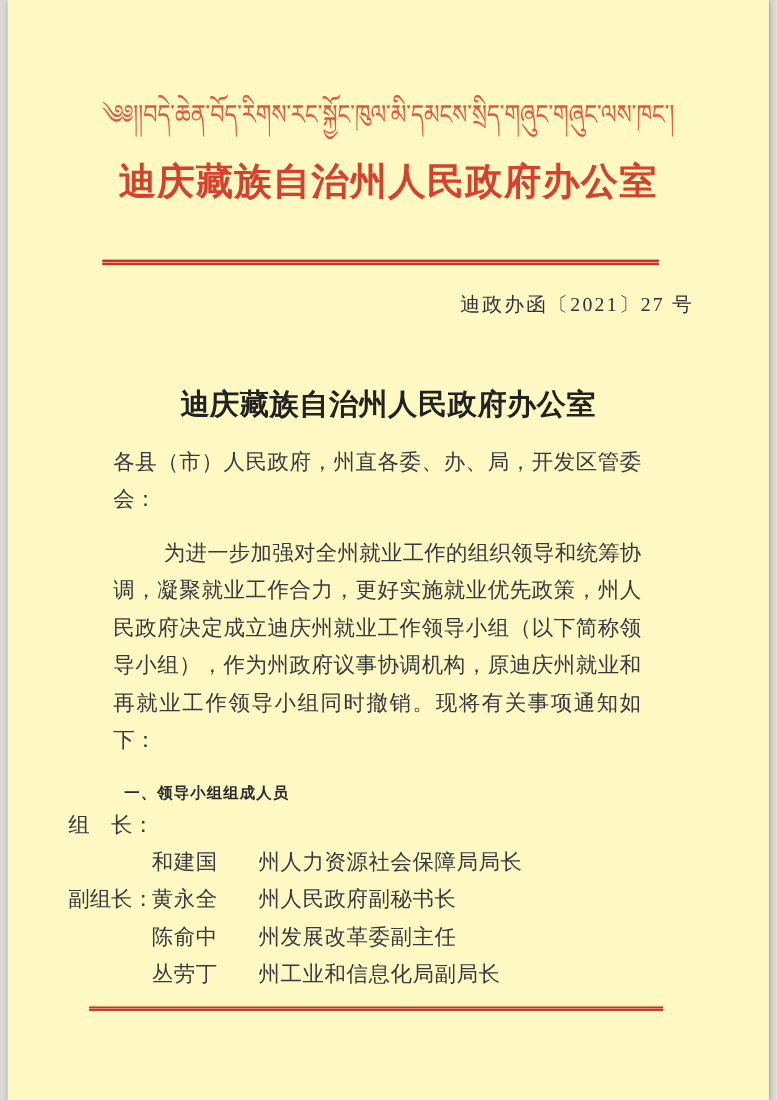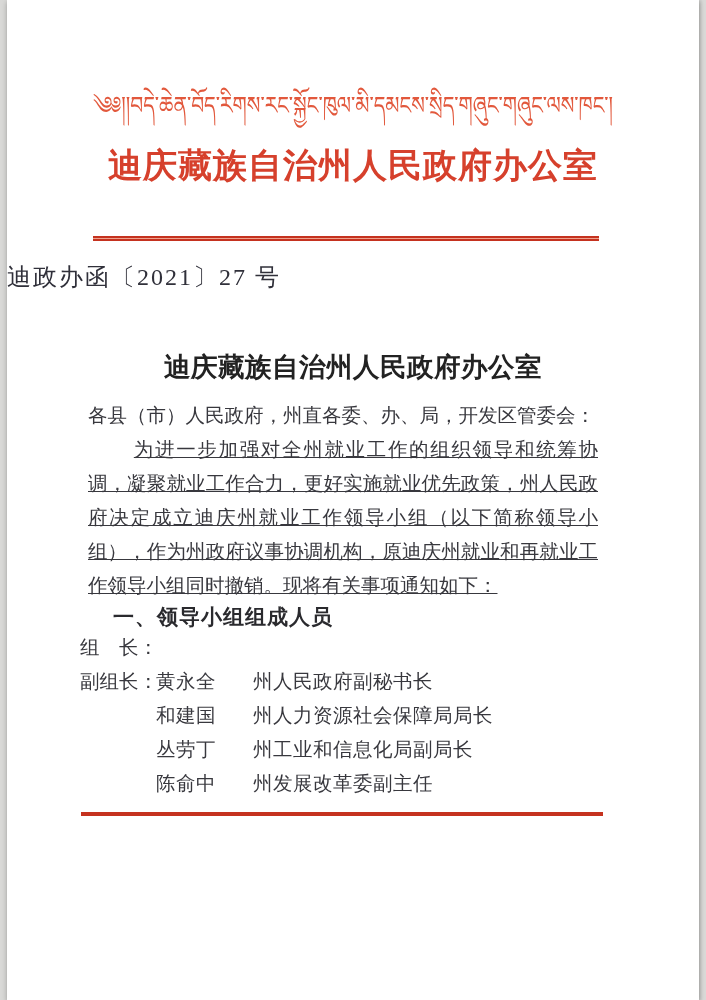--- a/index.html
+++ b/index.html
@@ -4,21 +4,21 @@
 <style>
   html,body{margin:0;padding:0;}
   body{
     width:706px;height:1000px;position:relative;
     background:#d9d9d7;
     font-family:"Liberation Serif","DejaVu Serif",serif;
     overflow:hidden;
   }
   .page{
     position:absolute;left:7px;top:0;width:692px;height:1000px;
-    background:#ffffff;
+    background:#fef9c3;
     box-shadow:0 2px 5px rgba(0,0,0,0.28), 2px 0 3px rgba(0,0,0,0.10);
   }
   
   .tibetan-wrap{
     padding-top:86px;height:40px;text-align:center;overflow:visible;
   }
   .tibetan{
     display:inline-block;white-space:nowrap;
     color:#e2583c;font-size:25px;line-height:40px;
     transform-origin:50% 50%;
@@ -33,42 +33,42 @@
   .rule-top{
     margin:50px 0 0 86px;width:506px;height:5px;
     background:linear-gradient(to bottom,#c5321f 0 38%,#efa28e 38% 58%,#c5321f 58% 100%);
   }
   .rule-bottom{
     margin:11px 0 0 74px;width:522px;height:4px;
     background:linear-gradient(to bottom,#c5321f 0 45%,#e88f78 45% 62%,#c5321f 62% 100%);
   }
   .doc-number{
     margin-top:24px;height:24px;line-height:24px;
-    padding-right:92px;
-    font-size:24px;color:#30303a;letter-spacing:2px;
+    text-align:right;padding-right:68px;
+    font-size:18px;color:#30303a;letter-spacing:2px;
   }
   .doc-title{
     margin-top:57px;text-align:center;
     font-size:26.5px;font-weight:bold;color:#222;
     line-height:43px;letter-spacing:0.5px;
   }
   .content{
     margin:10px 101px 0 81px; 
     font-size:19.5px;line-height:34px;color:#38383e;
     text-align:justify;
   }
-  .content p{margin:0;padding:0;}
-  .content .indent{text-indent:2.35em;text-decoration:underline;}
+  .content p{margin:15px;padding:0;}
+  .content .indent{text-indent:2.35em;}
   .section-heading{
     margin:0 101px 0 106px;height:28px;line-height:28px;
-    font-family:Liberation Serif, serif;
-    font-size:21px;font-weight:bold;color:#2a2a2e;letter-spacing:1px;
+    font-family:Liberation Sans, sans-serif;
+    font-size:14px;font-weight:bold;color:#2a2a2e;letter-spacing:1px;
   }
   .roster{
-    margin-left:73px; 
+    margin-left:55px; 
     font-size:19.5px;color:#38383e;font-family:Liberation Serif, serif;
   }
   .roster-row{
     display:grid;grid-template-columns:76px 97px auto;
     height:34px;line-height:34px;
   }
   .roster-label{white-space:pre;}
   .roster-name{letter-spacing:0.5px;}
   .roster-title{letter-spacing:0.5px;}
 </style>
@@ -96,36 +96,36 @@
     <p class="indent">为进一步加强对全州就业工作的组织领导和统筹协调，凝聚就业工作合力，更好实施就业优先政策，州人民政府决定成立迪庆州就业工作领导小组（以下简称领导小组），作为州政府议事协调机构，原迪庆州就业和再就业工作领导小组同时撤销。现将有关事项通知如下：</p>
   </div>
 
   <div class="section-heading">一、领导小组组成人员</div>
 
   <div class="roster">
     <div class="roster-row">
       <span class="roster-label">组　长：</span>
     </div>
     <div class="roster-row">
+      <span class="roster-label"></span>
+      <span class="roster-name">和建国</span>
+      <span class="roster-title">州人力资源社会保障局局长</span>
+    </div>
+    <div class="roster-row">
       <span class="roster-label">副组长：</span>
       <span class="roster-name">黄永全</span>
       <span class="roster-title">州人民政府副秘书长</span>
     </div>
     <div class="roster-row">
       <span class="roster-label"></span>
-      <span class="roster-name">和建国</span>
-      <span class="roster-title">州人力资源社会保障局局长</span>
+      <span class="roster-name">陈俞中</span>
+      <span class="roster-title">州发展改革委副主任</span>
     </div>
     <div class="roster-row">
       <span class="roster-label"></span>
       <span class="roster-name">丛劳丁</span>
       <span class="roster-title">州工业和信息化局副局长</span>
-    </div>
-    <div class="roster-row">
-      <span class="roster-label"></span>
-      <span class="roster-name">陈俞中</span>
-      <span class="roster-title">州发展改革委副主任</span>
     </div>
   </div>
 
   <div class="rule-bottom"></div>
 
 </div>
 
 </body></html>

